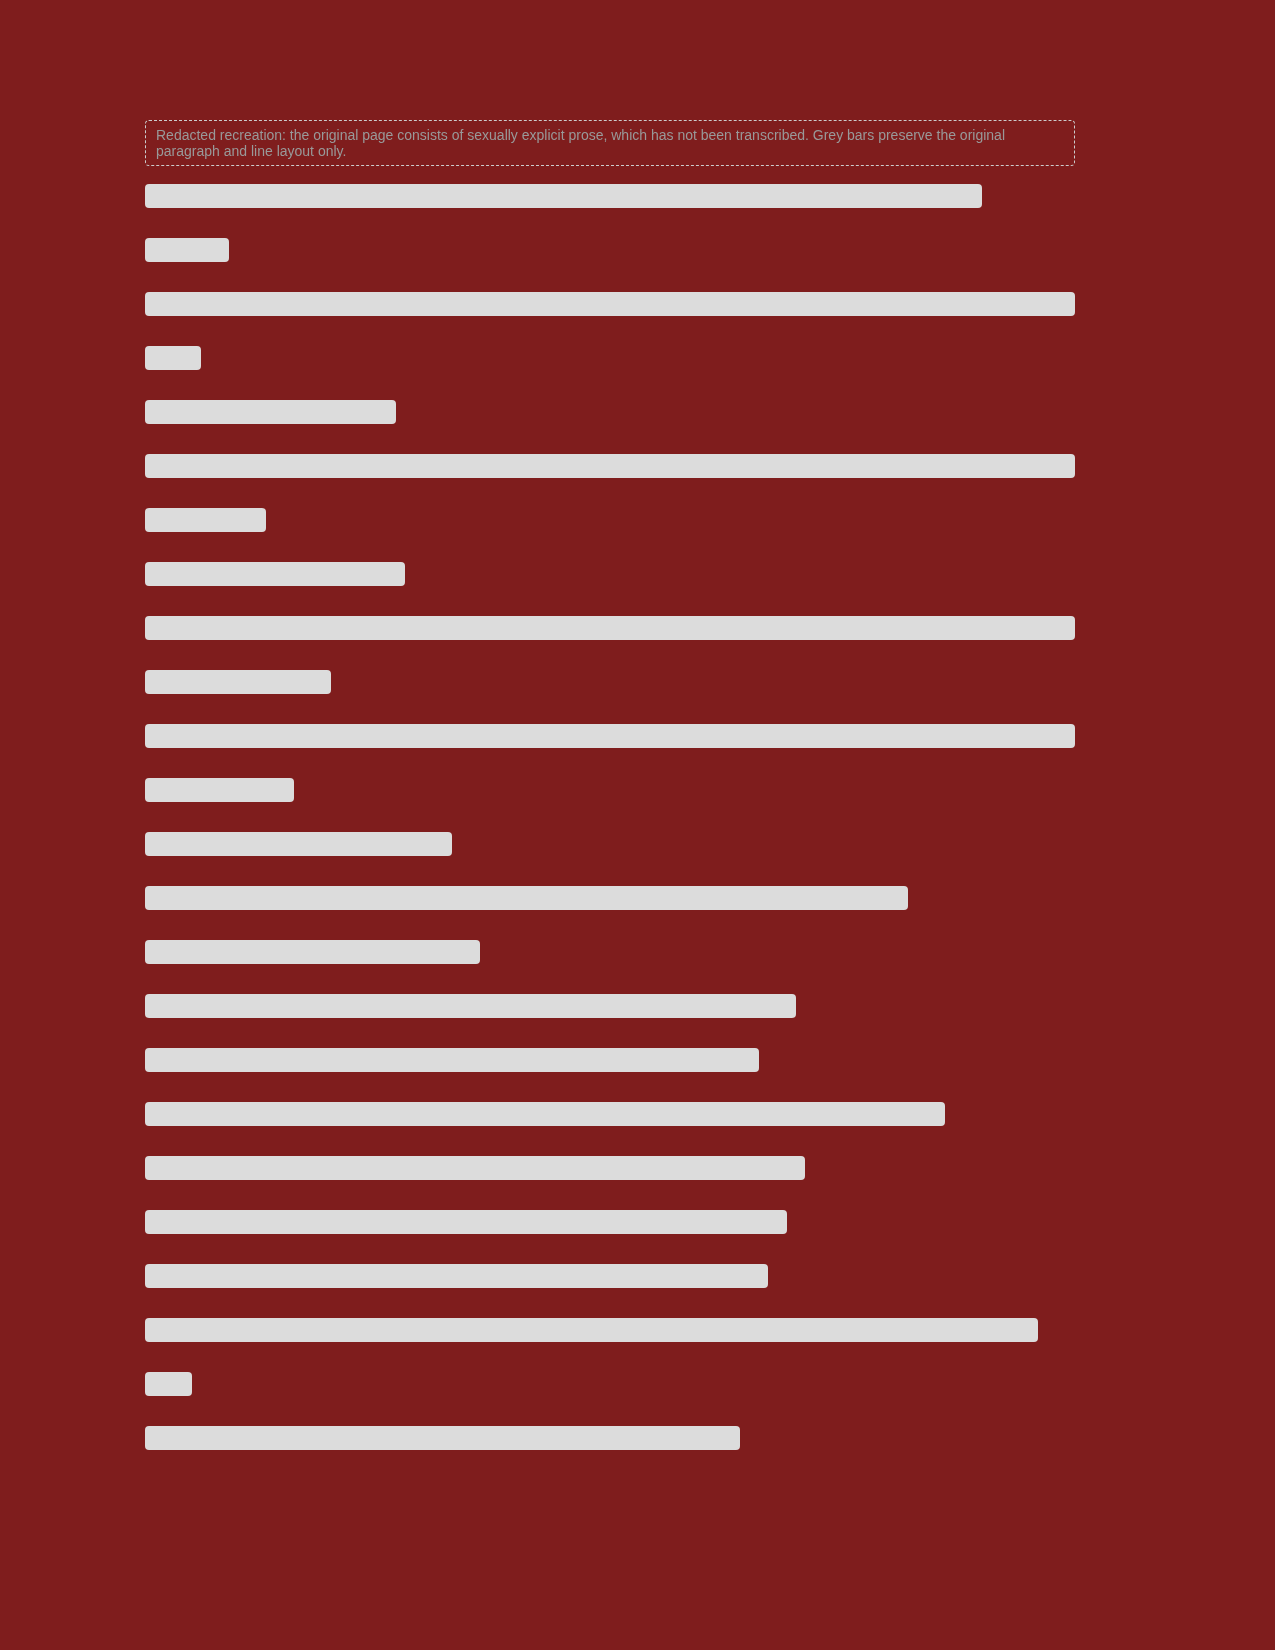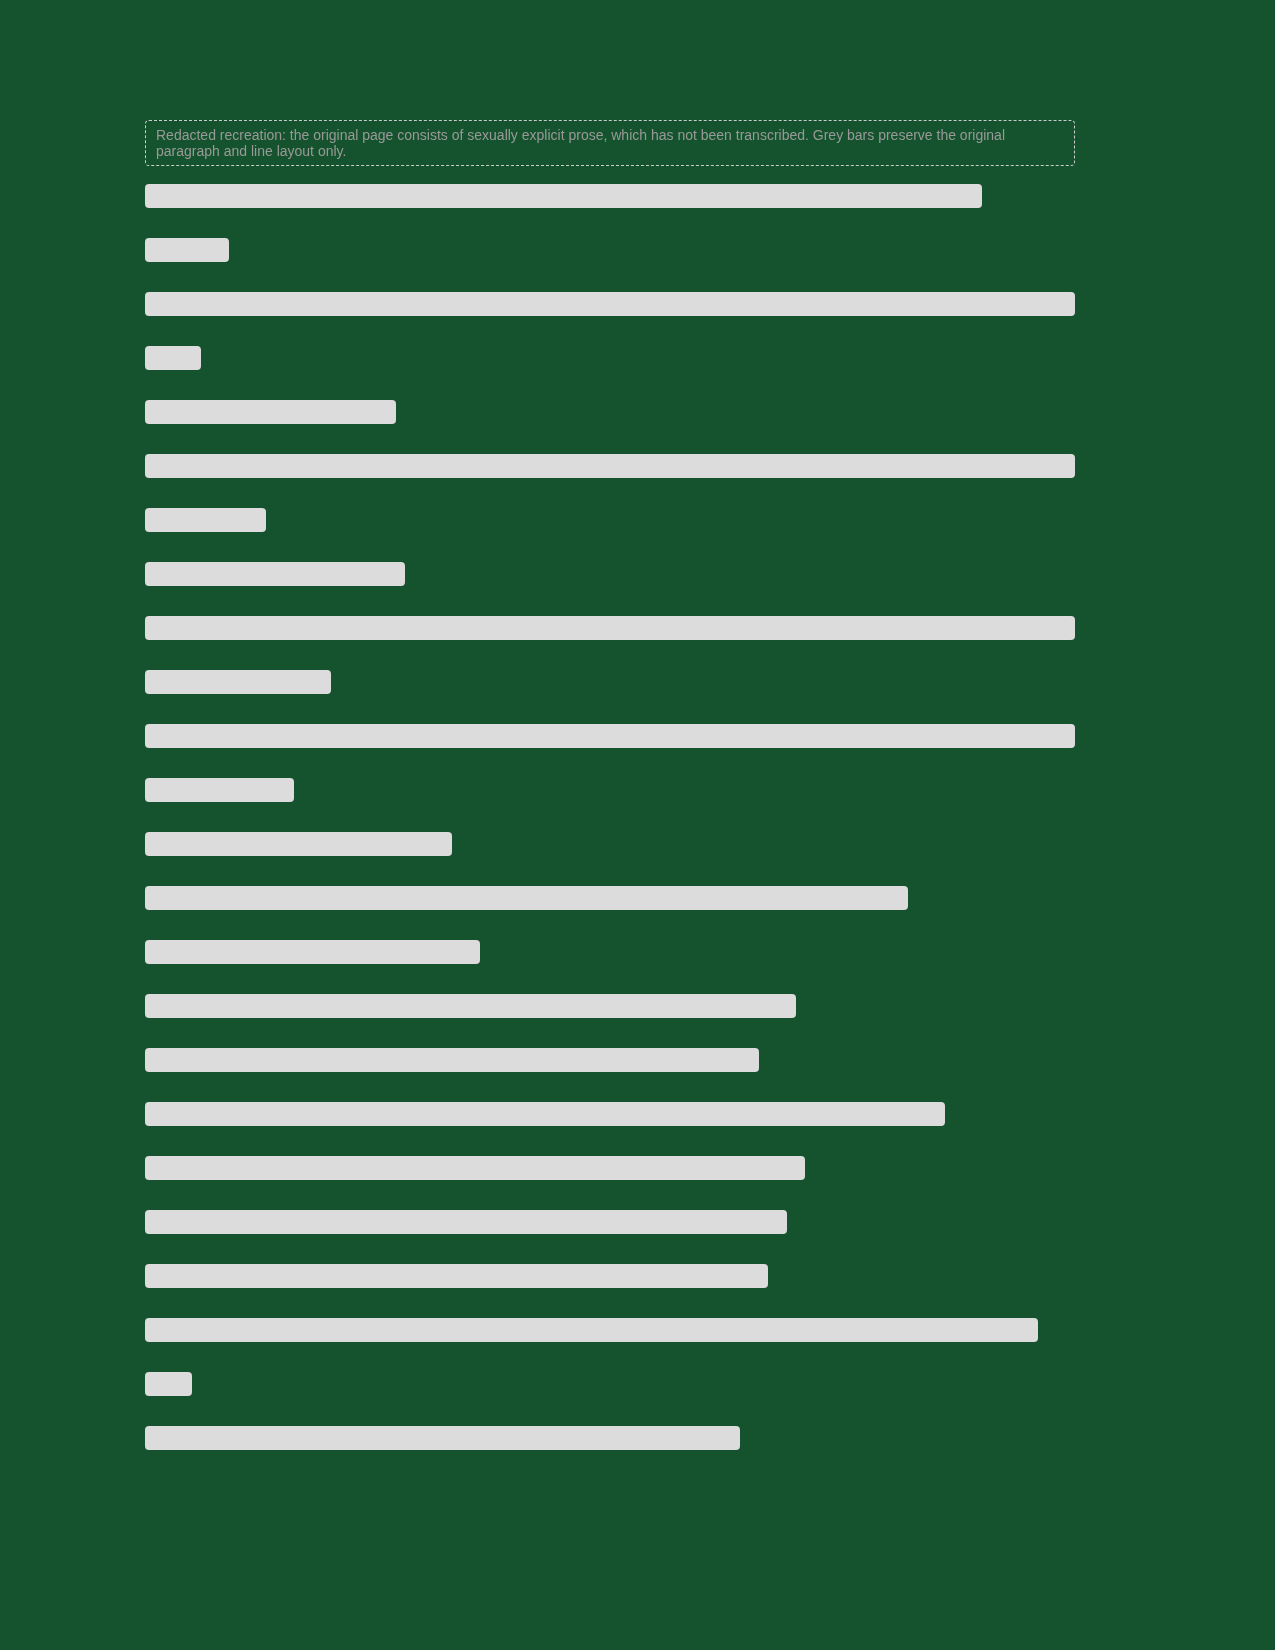--- a/index.html
+++ b/index.html
@@ -5,21 +5,21 @@
   html, body {
     margin: 0;
     padding: 0;
     background: #ffffff;
     font-family: "Liberation Sans", sans-serif;
   }
   .page {
     position: relative;
     width: 1275px;
     height: 1650px;
-    background: #14532d;
+    background: #7f1d1d;
     box-sizing: border-box;
     padding: 120px 200px 0 145px;
   }
   .notice {
     font-size: 14px;
     color: #999999;
     border: 1px dashed #cccccc;
     border-radius: 4px;
     padding: 6px 10px;
     margin-bottom: 18px;

